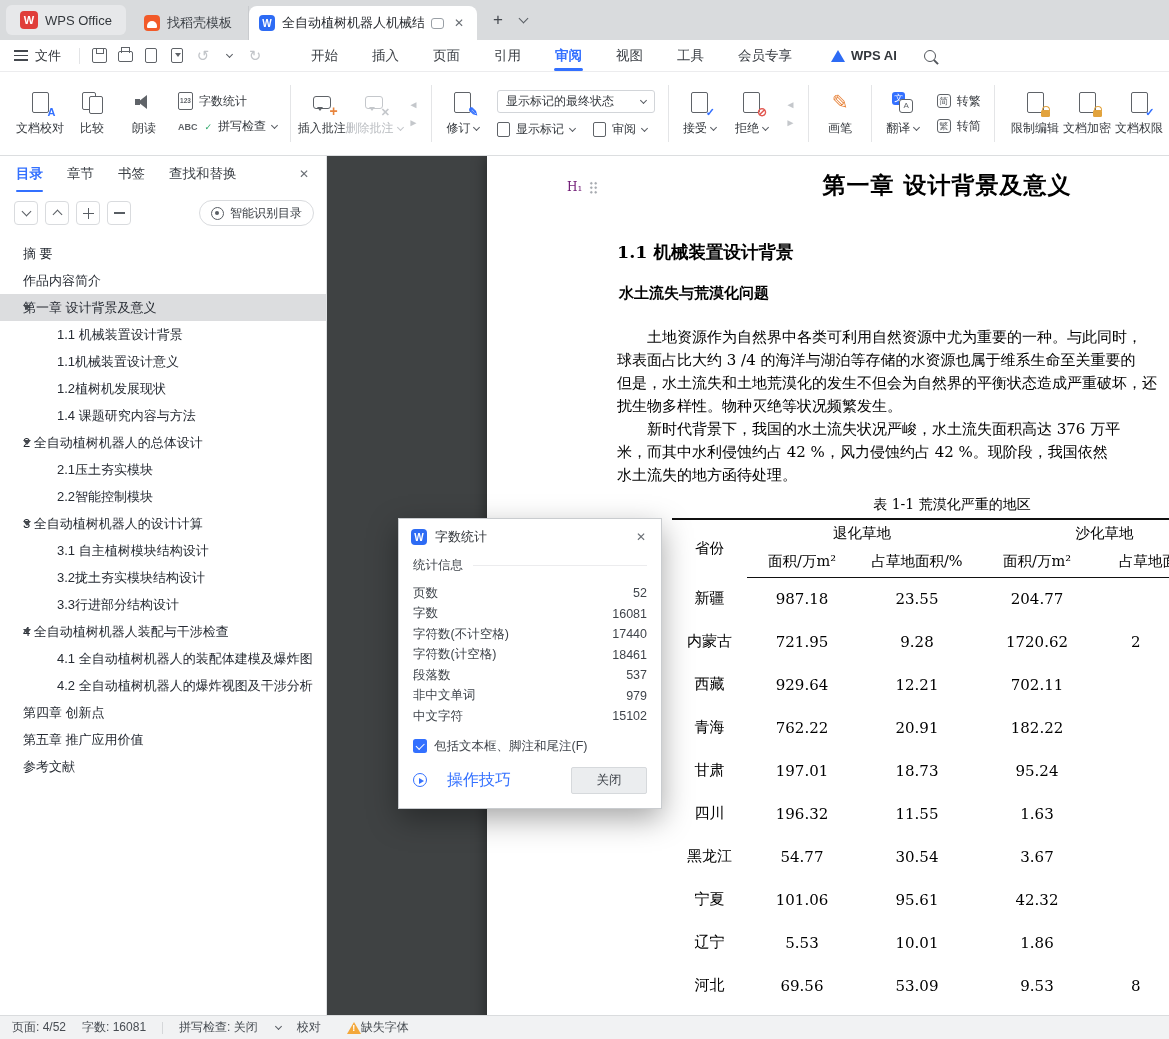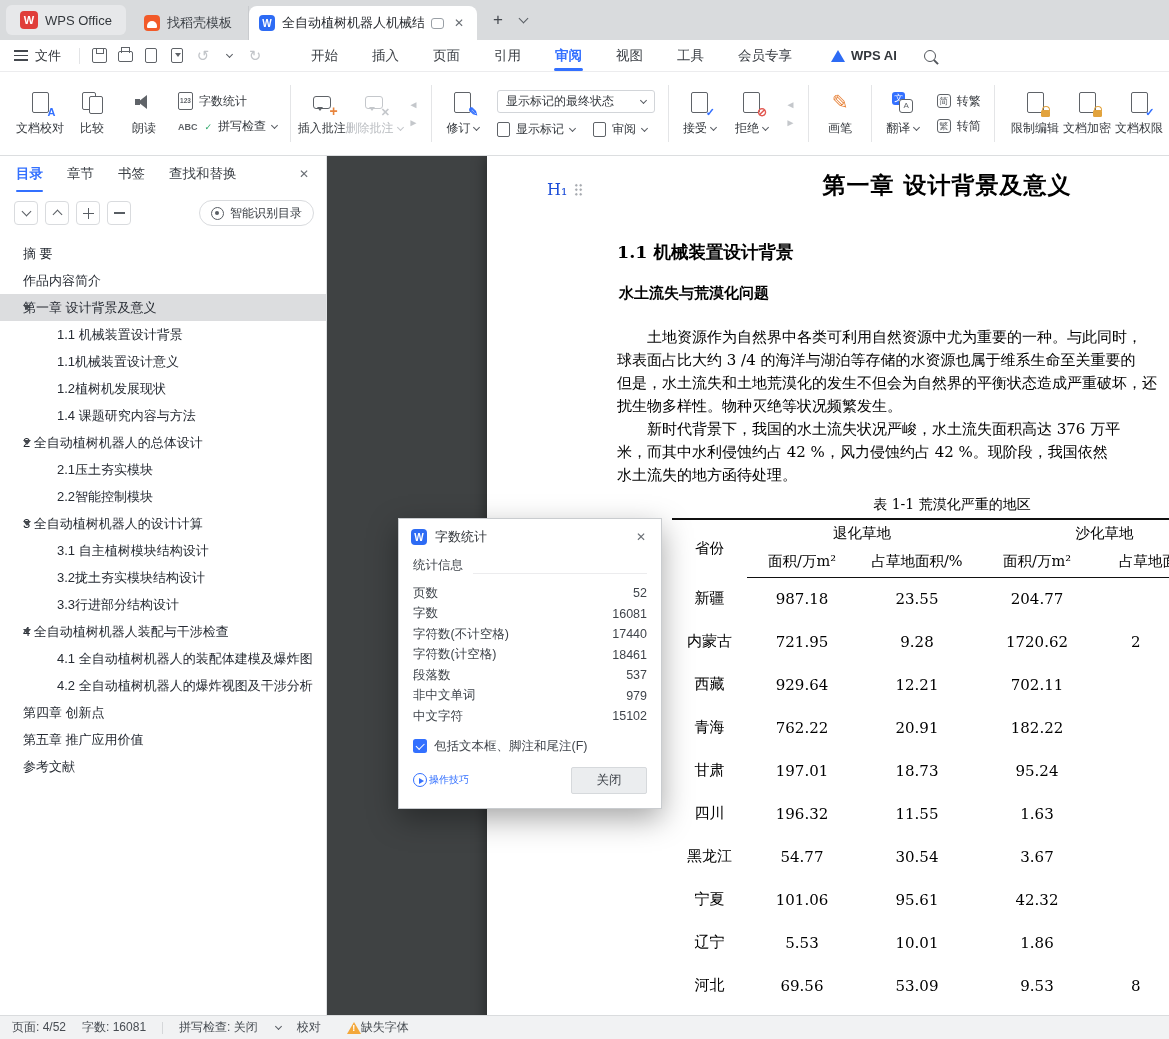--- a/index.html
+++ b/index.html
@@ -125,21 +125,21 @@
   .titem.lv0{padding-left:23px}
   .titem.lv1{padding-left:57px}
   .titem.sel{background:#dcdddf}
   .tri{position:absolute;left:23px;top:11px;width:0;height:0;border-left:4.5px solid transparent;border-right:4.5px solid transparent;border-top:5.5px solid #44484e}
 
   
   .docarea{flex:1;background:#3f4243;position:relative;overflow:hidden}
   .page{position:absolute;left:160px;top:0;width:920px;height:1100px;background:#fff;box-shadow:0 0 14px rgba(0,0,0,.45)}
   .serif{font-family:"DejaVu Serif","Liberation Serif",serif}
   .chapter{position:absolute;left:0;right:0;top:14px;text-align:center;font-size:23px;font-weight:bold;color:#000;letter-spacing:1px}
-  .hmark{position:absolute;left:60px;top:24px;display:flex;align-items:center;gap:7px;color:#1d4ed8;font-size:16px}
+  .hmark{position:absolute;left:80px;top:24px;display:flex;align-items:center;gap:7px;color:#701a75;font-size:12px}
   .dots{width:9px;height:13px;background-image:radial-gradient(#a0a4aa 1.1px,transparent 1.3px);background-size:4.5px 4.5px}
   .h2{position:absolute;left:130px;top:84px;font-size:17.5px;font-weight:bold;color:#000}
   .h3{position:absolute;left:132px;top:128px;font-size:15px;font-weight:bold;color:#000}
   .para{position:absolute;left:130px;font-size:15px;line-height:23px;color:#000}
   .para div{white-space:nowrap}
   .p1{top:170px}
   .p2{top:262px}
   .tcaption{position:absolute;left:185px;width:560px;top:340px;text-align:center;font-size:14px;color:#000}
   .dtable{position:absolute;left:185px;top:362px;width:560px;border-collapse:collapse;font-size:15px;color:#000}
   .dtable th{font-weight:normal;font-size:14.5px}
@@ -151,31 +151,31 @@
   .dtable td{height:43px;text-align:center}
   .dtable td.c5,.dtable th.c5h{text-align:left;padding-left:34px}
   .dtable th.c5h{text-align:center;padding-left:0}
 
   
   .dialog{position:absolute;left:398px;top:518px;width:264px;background:#fff;border:1px solid #c9cccf;box-shadow:0 10px 28px rgba(0,0,0,.35);z-index:50}
   .dtitle{height:36px;display:flex;align-items:center;gap:8px;padding:0 12px}
   .dtitle .t{font-size:13px;color:#33373c}
   .dtitle .xbtn{margin-left:auto}
   .dbody{padding:2px 14px 14px}
-  .secrow{display:flex;align-items:flex-end;gap:10px}
+  .secrow{display:flex;align-items:center;gap:10px}
   .secrow .s{font-size:12.5px;color:#3f444b}
   .secrow .ln{flex:1;height:1px;background:#ececee}
   .stats{margin-top:9px}
   .strow{height:20.5px;display:flex;align-items:center;justify-content:space-between;font-size:12.5px;color:#3f444b}
   .strow .v{text-align:center}
   .chkrow{margin-top:11px;display:flex;align-items:center;gap:7px;font-size:12.5px;color:#3f444b}
   .chk{width:14px;height:14px;background:#3370ff;border-radius:2.5px;position:relative;flex:0 0 auto}
   .chk::after{content:"";position:absolute;left:3px;top:3.5px;width:7px;height:3.5px;border-left:1.8px solid #fff;border-bottom:1.8px solid #fff;transform:rotate(-45deg)}
   .dfoot{margin-top:12px;display:flex;align-items:center;justify-content:space-between}
-  .tiplink{display:flex;align-items:center;gap:2px;font-size:10px;color:#3370ff}
+  .tiplink{display:flex;align-items:center;gap:20px;font-size:16px;color:#3370ff}
   .playic{width:14px;height:14px;border:1.3px solid #3370ff;border-radius:50%;position:relative}
   .playic::after{content:"";position:absolute;left:4.5px;top:3.5px;width:0;height:0;border:3.5px solid transparent;border-left:5px solid #3370ff}
   .closebtn{width:76px;height:27px;background:#ebedef;border:1px solid #d6d9dc;border-radius:2px;font-size:12.5px;color:#3f444b;display:flex;align-items:center;justify-content:center}
 
   
   .statusbar{height:24px;background:#f1f2f3;border-top:1px solid #dadcde;display:flex;align-items:center;gap:16px;padding:0 12px;font-size:12px;color:#474c52;flex:0 0 auto}
   .sdiv{width:1px;height:12px;background:#d5d7d9}
   .spell{display:flex;align-items:center;gap:18px}
   .warn{width:0;height:0;border-left:7px solid transparent;border-right:7px solid transparent;border-bottom:12px solid #f3a73a;position:relative}
   .warn::after{content:"!";position:absolute;left:-1.5px;top:1px;font-size:9px;font-weight:bold;color:#fff}

